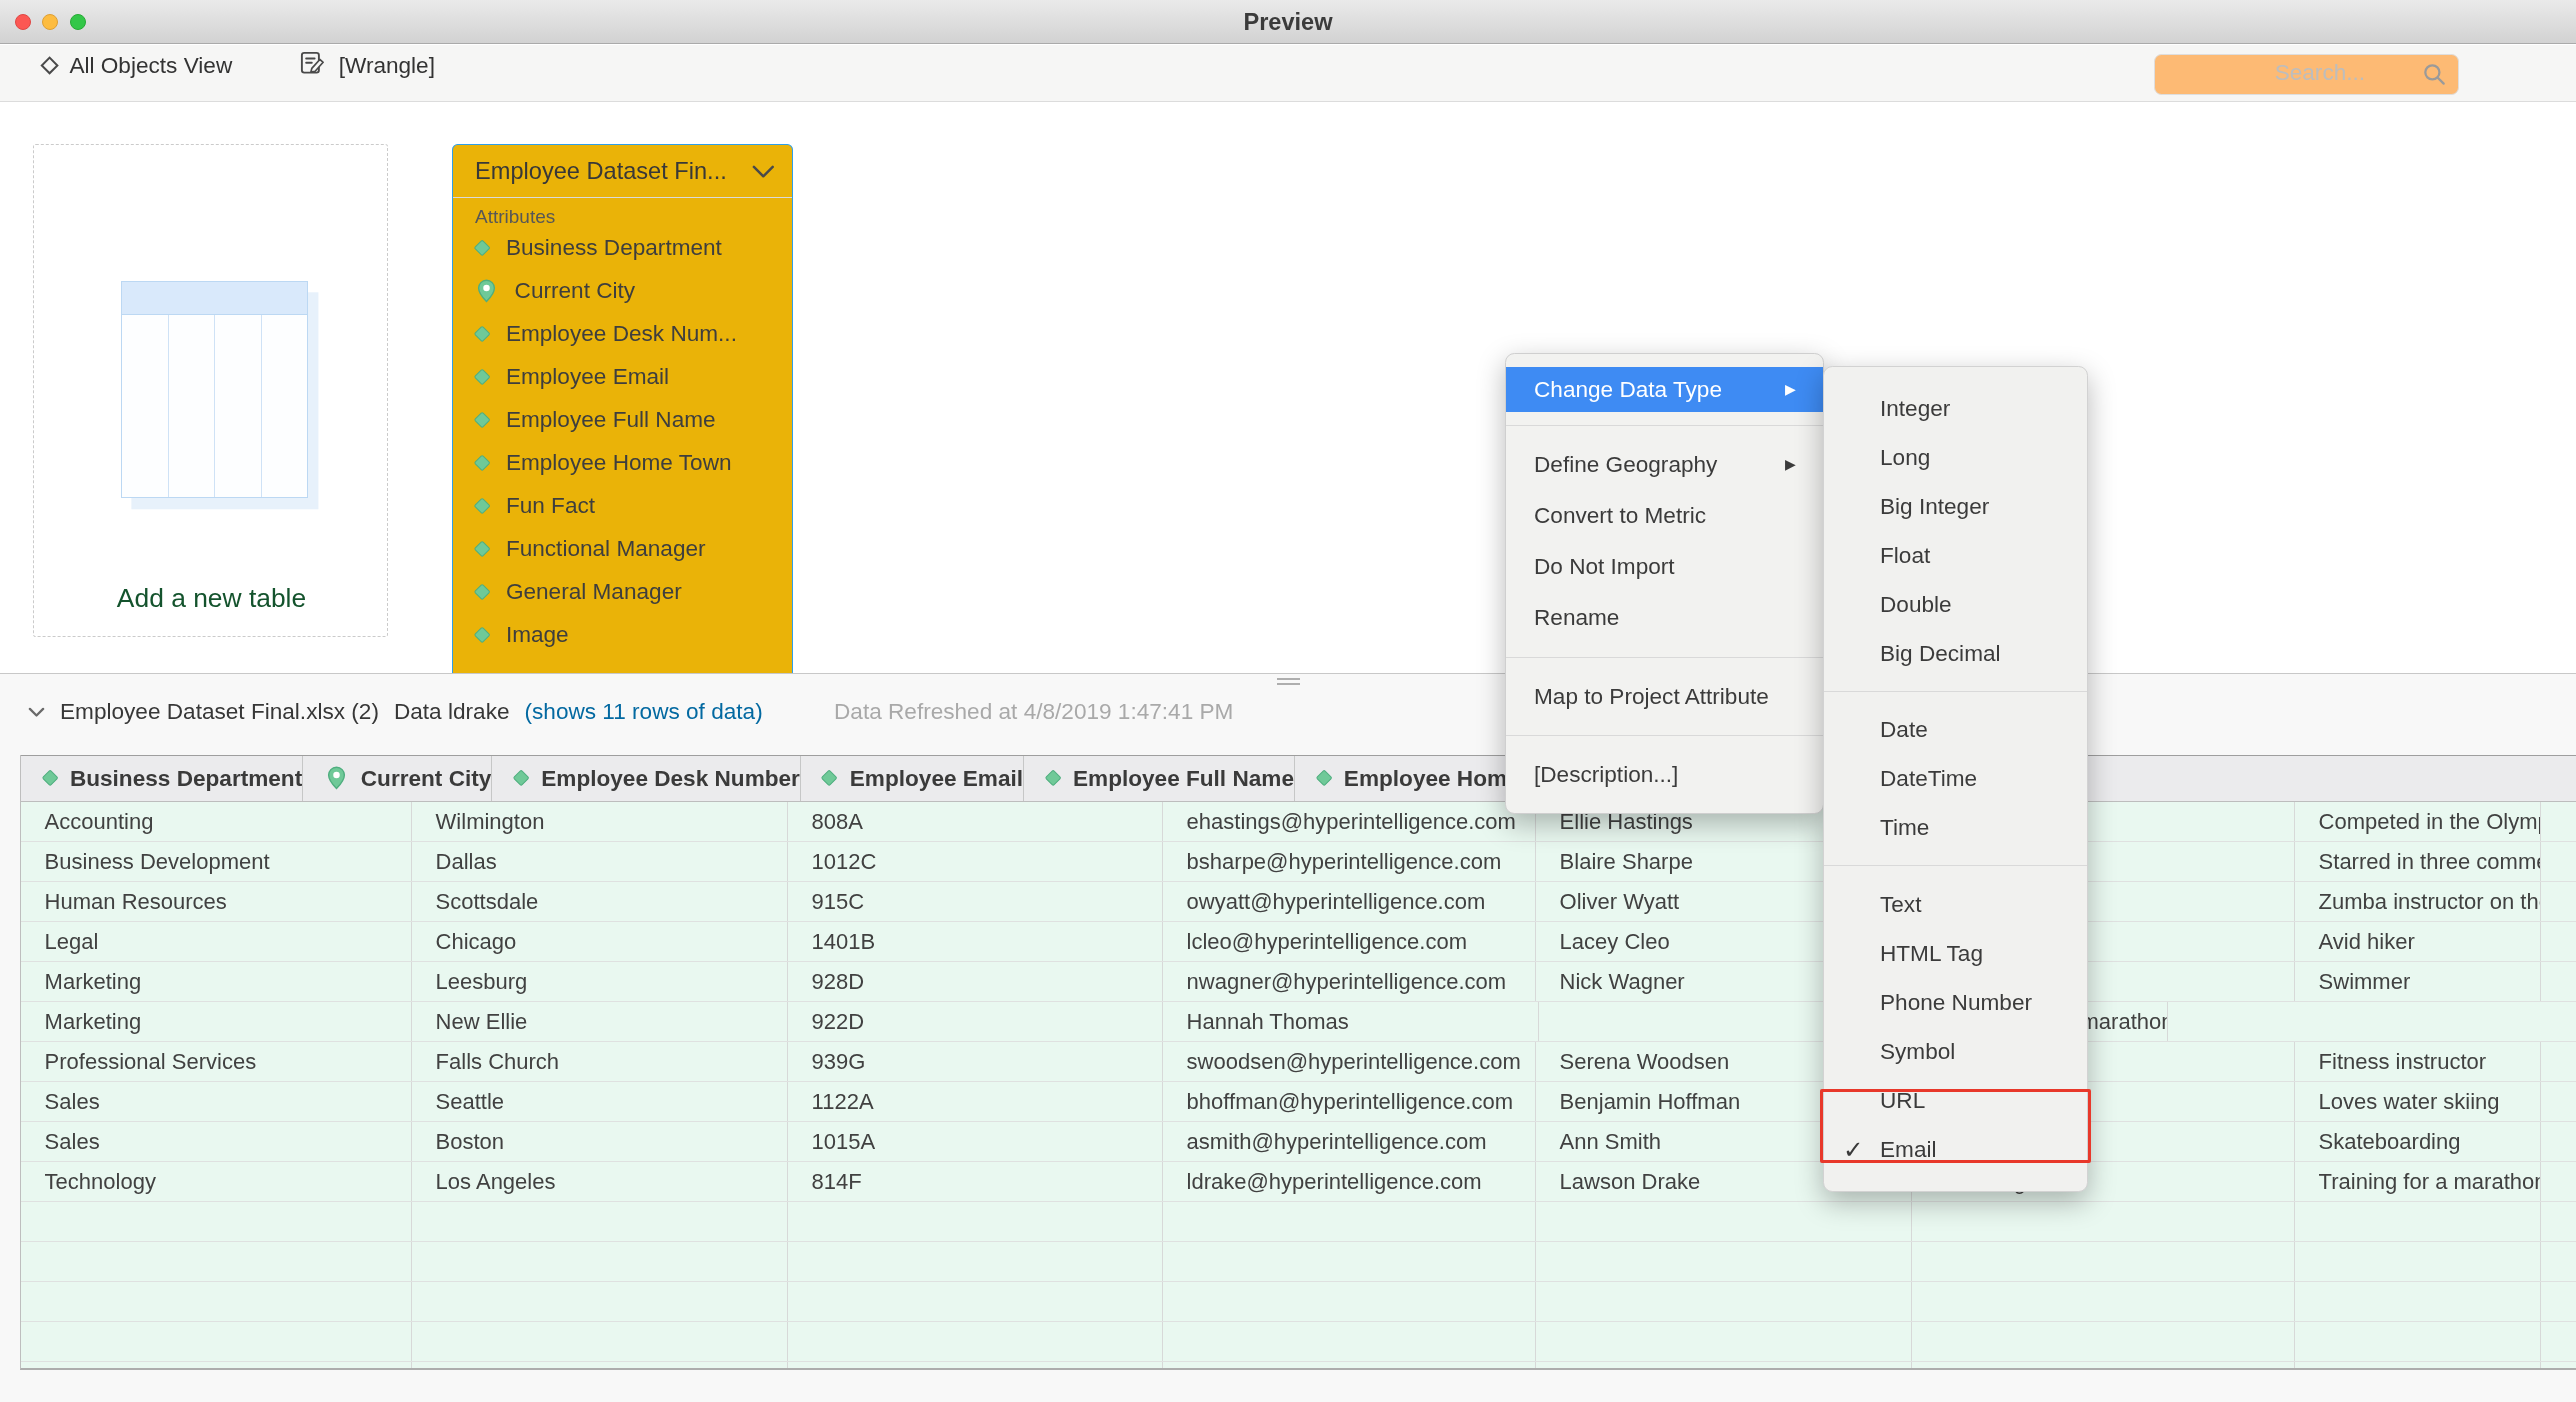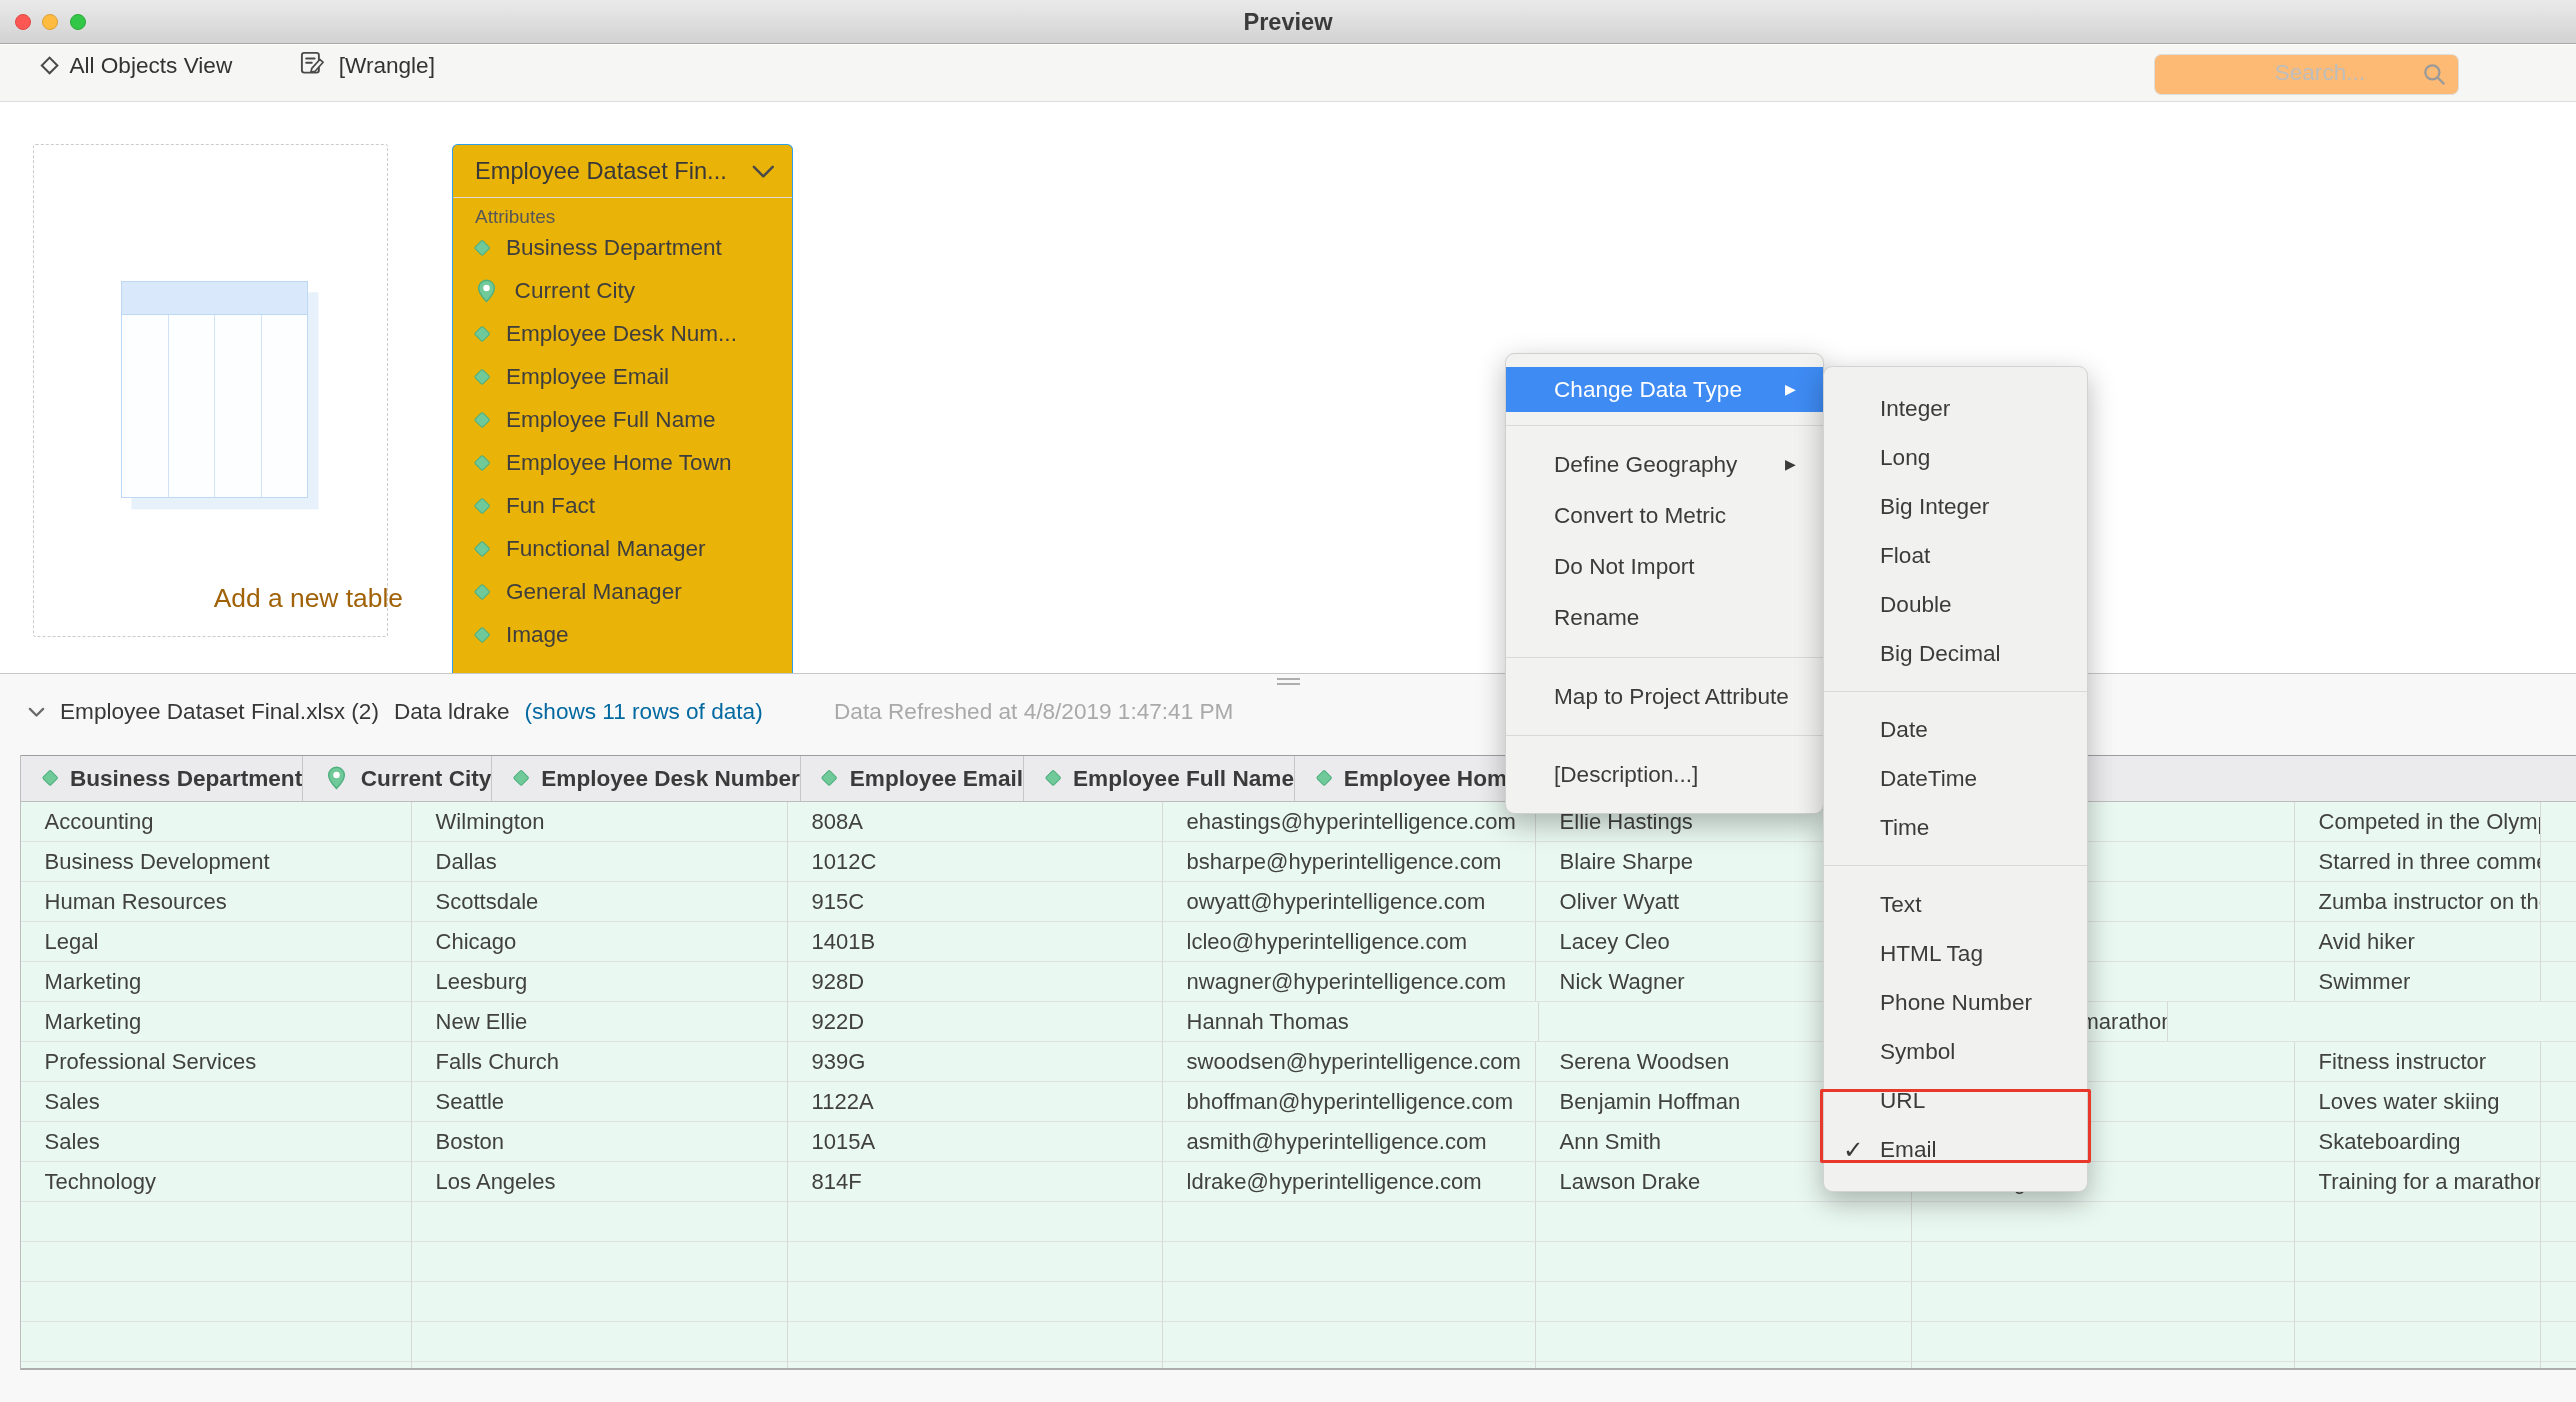--- a/index.html
+++ b/index.html
@@ -35,21 +35,21 @@
   .main{position:absolute;left:0;top:102px;width:2576px;height:571px;background:#ffffff;}
 
   .dashedbox{position:absolute;left:33px;top:42px;width:355px;height:493px;
     border:1.9px dashed #cbcbcb;border-radius:2.8px;}
   .tblglyph{position:absolute;left:87px;top:136px;width:187px;height:217px;background:#fdfeff;
     border:1.9px solid #bcd8f3;box-shadow:10.4px 11.3px 0 #e7f1fb;display:flex;}
   .tblglyph:before{content:"";position:absolute;left:0;top:0;right:0;height:32px;background:#d9e9fb;
     border-bottom:1.9px solid #bcd8f3;}
   .tg-col{flex:1;border-right:1.9px solid #cfe2f6;height:100%;}
   .tg-col:last-child{border-right:none;}
-  .addlabel{position:absolute;left:16px;width:100%;top:438px;text-align:right;font-size:26.4px;color:#a16207;}
+  .addlabel{position:absolute;left:1px;width:100%;top:438px;text-align:center;font-size:26.4px;color:#14532d;}
 
   
   .dpanel{position:absolute;left:452px;top:42px;width:341px;height:529px;background:#eab308;
     border:1.9px solid #2e9feb;border-bottom:none;border-radius:5.7px 5.7px 0 0;overflow:hidden;}
   .dp-title{height:53px;display:flex;align-items:center;padding:0 17px 0 22px;
     border-bottom:0.9px solid #dadada;font-size:23.6px;color:#383838;}
   .dp-title .t{flex:1;white-space:nowrap;overflow:hidden;}
   .dp-label{margin:7.5px 0 0 22px;height:21px;font-size:19px;color:#575757;}
   .attr-item{height:43px;display:flex;align-items:center;gap:18px;padding-left:22.6px;
     font-size:22.6px;color:#3e3e3e;white-space:nowrap;}
@@ -75,21 +75,21 @@
     font-size:22.6px;font-weight:700;color:#3a3a3a;flex:none;white-space:nowrap;overflow:hidden;height:100%;}
   .tbodyrow{height:40px;background:#e9f8f0;border-bottom:0.9px solid #dfe1e0;}
   .td{flex:none;padding-left:23.6px;border-right:0.9px solid #d7d9d8;font-size:22px;color:#414141;
     line-height:39px;white-space:nowrap;overflow:hidden;height:100%;}
   .c0{width:391px;} .c1{width:376px;} .c2{width:375px;} .c3{width:373px;}
   .c4{width:376px;} .c5{width:383px;} .c6{width:246px;} .c7{width:424px;}
 
   
   .menu{position:absolute;left:1505px;top:353px;width:319px;background:#f2f2f0;border:0.9px solid #cfcfcf;
     border-radius:9.4px;box-shadow:0 9.4px 28px rgba(0,0,0,.28);padding:13.2px 0;z-index:30;}
-  .mi{height:51px;line-height:51px;padding-left:48px;font-size:22.6px;color:#3b3b3b;white-space:nowrap;
+  .mi{height:51px;line-height:51px;padding-left:28px;font-size:22.6px;color:#3b3b3b;white-space:nowrap;
     display:flex;align-items:center;}
   .mi .lbl{flex:1;}
   .mi.hl{height:45px;line-height:45px;background:#3e8bf3;color:#ffffff;}
   .arr{width:38px;text-align:left;font-size:14px;color:#3b3b3b;}
   .mi.hl .arr{color:#ffffff;}
   .mdv{height:0.9px;background:#d9d9d9;margin:13.2px 0;}
 
   .smenu{position:absolute;left:1823px;top:366px;width:265px;background:#f1f1ef;border:0.9px solid #d2d2d2;
     border-radius:9.4px;box-shadow:0 9.4px 28px rgba(0,0,0,.28);padding:17px 0;z-index:31;}
   .si{position:relative;height:49px;line-height:49px;padding-left:56px;font-size:22.6px;color:#3b3b3b;

